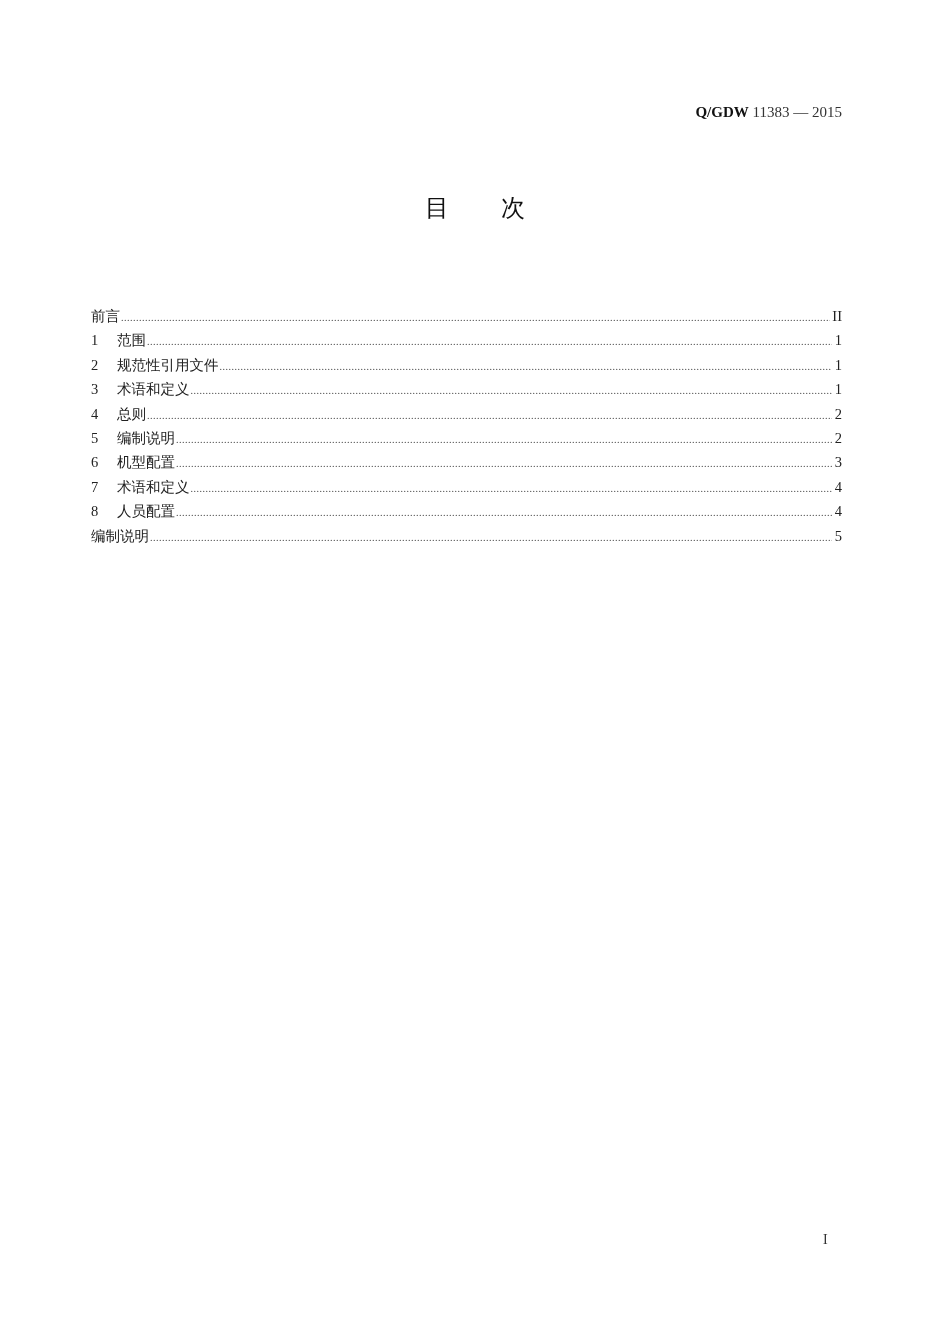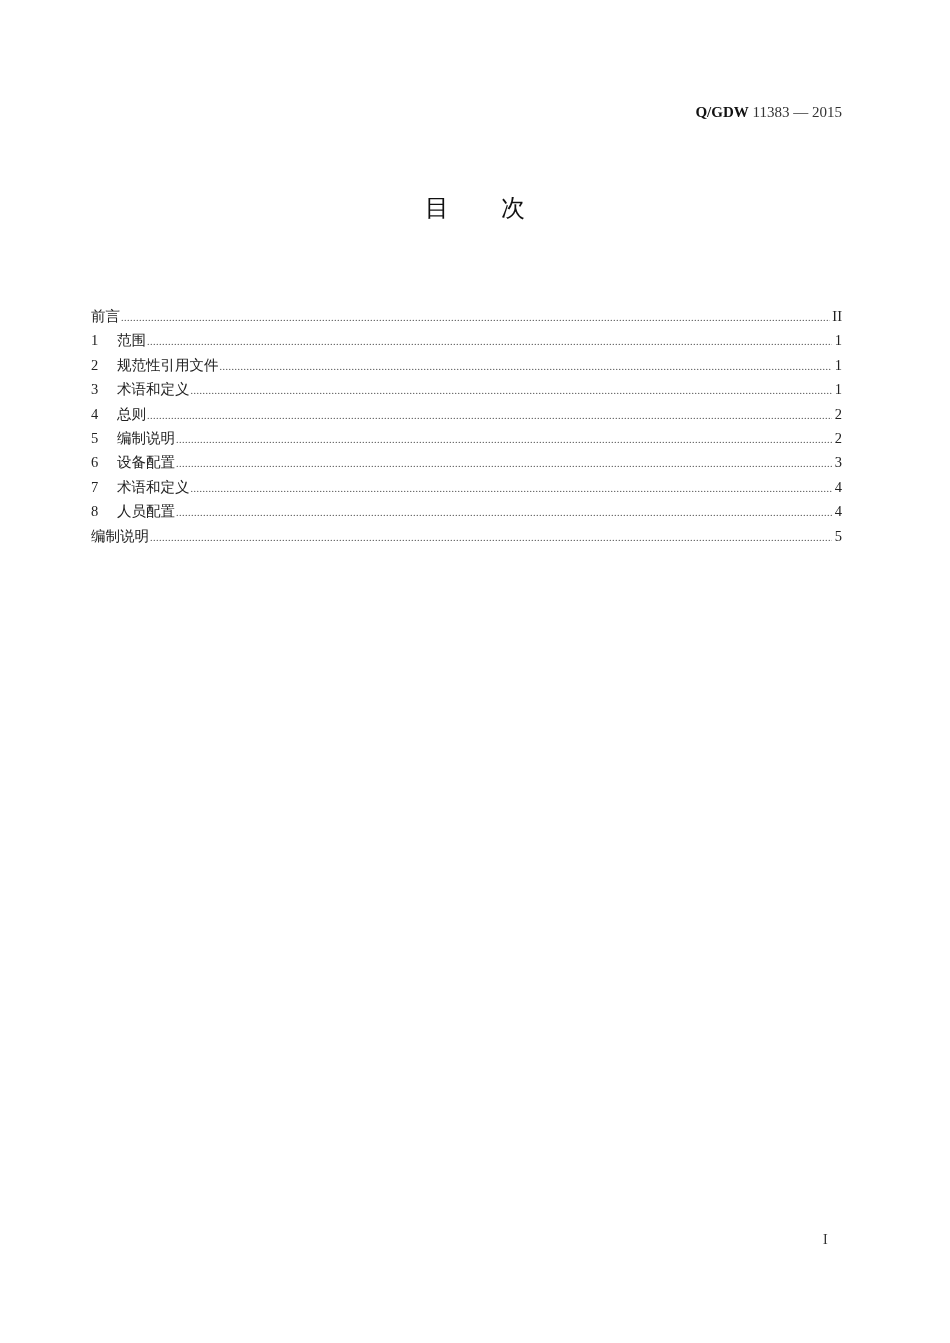--- a/index.html
+++ b/index.html
@@ -74,21 +74,21 @@
     <span class="toc-page">2</span>
   </div>
   <div class="toc-row">
     <span class="toc-num">5</span>
     <span class="toc-label">编制说明</span>
     <span class="toc-dots">................................................................................................................................................................................................................................................................................................................................................................................................................</span>
     <span class="toc-page">2</span>
   </div>
   <div class="toc-row">
     <span class="toc-num">6</span>
-    <span class="toc-label">设备配置</span>
+    <span class="toc-label">机型配置</span>
     <span class="toc-dots">................................................................................................................................................................................................................................................................................................................................................................................................................</span>
     <span class="toc-page">3</span>
   </div>
   <div class="toc-row">
     <span class="toc-num">7</span>
     <span class="toc-label">术语和定义</span>
     <span class="toc-dots">................................................................................................................................................................................................................................................................................................................................................................................................................</span>
     <span class="toc-page">4</span>
   </div>
   <div class="toc-row">

